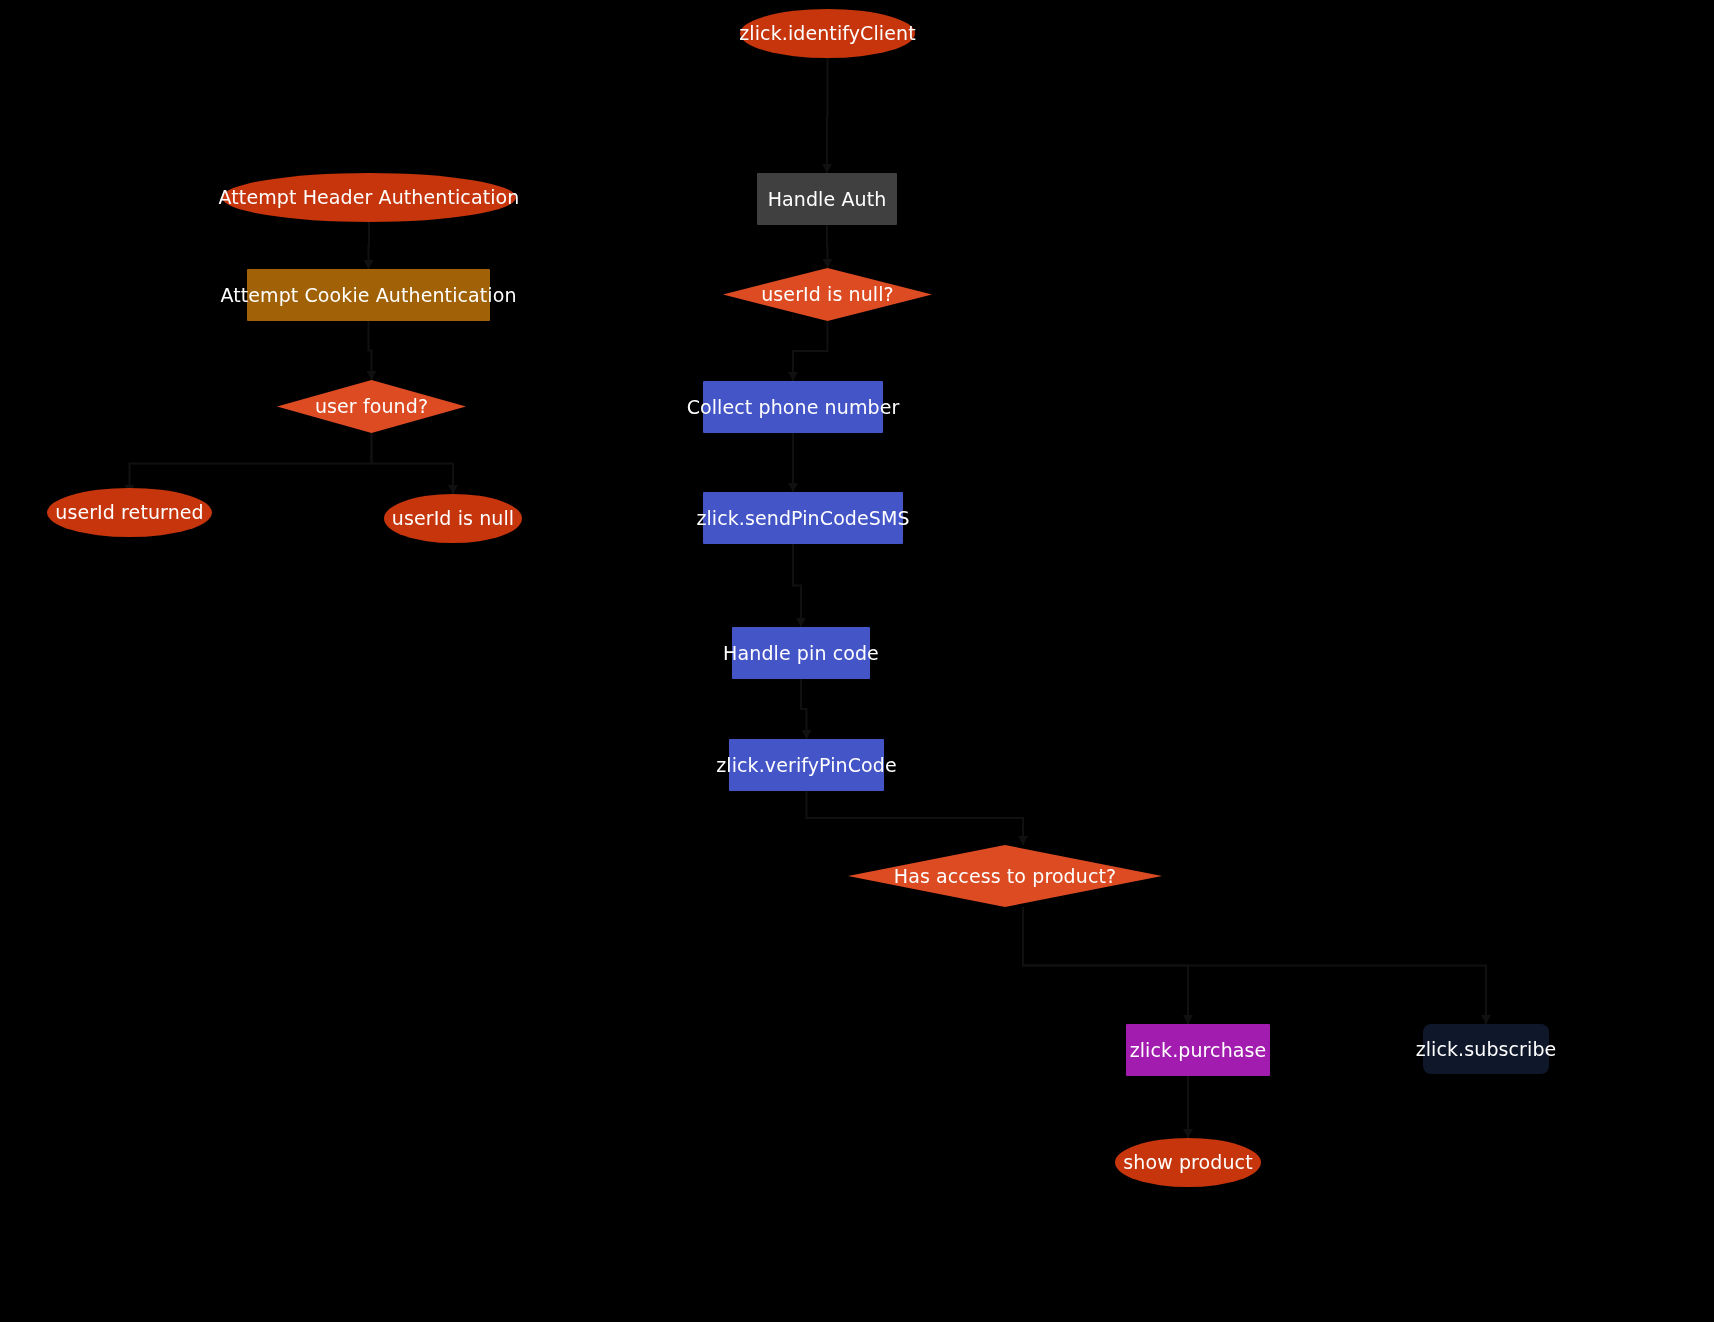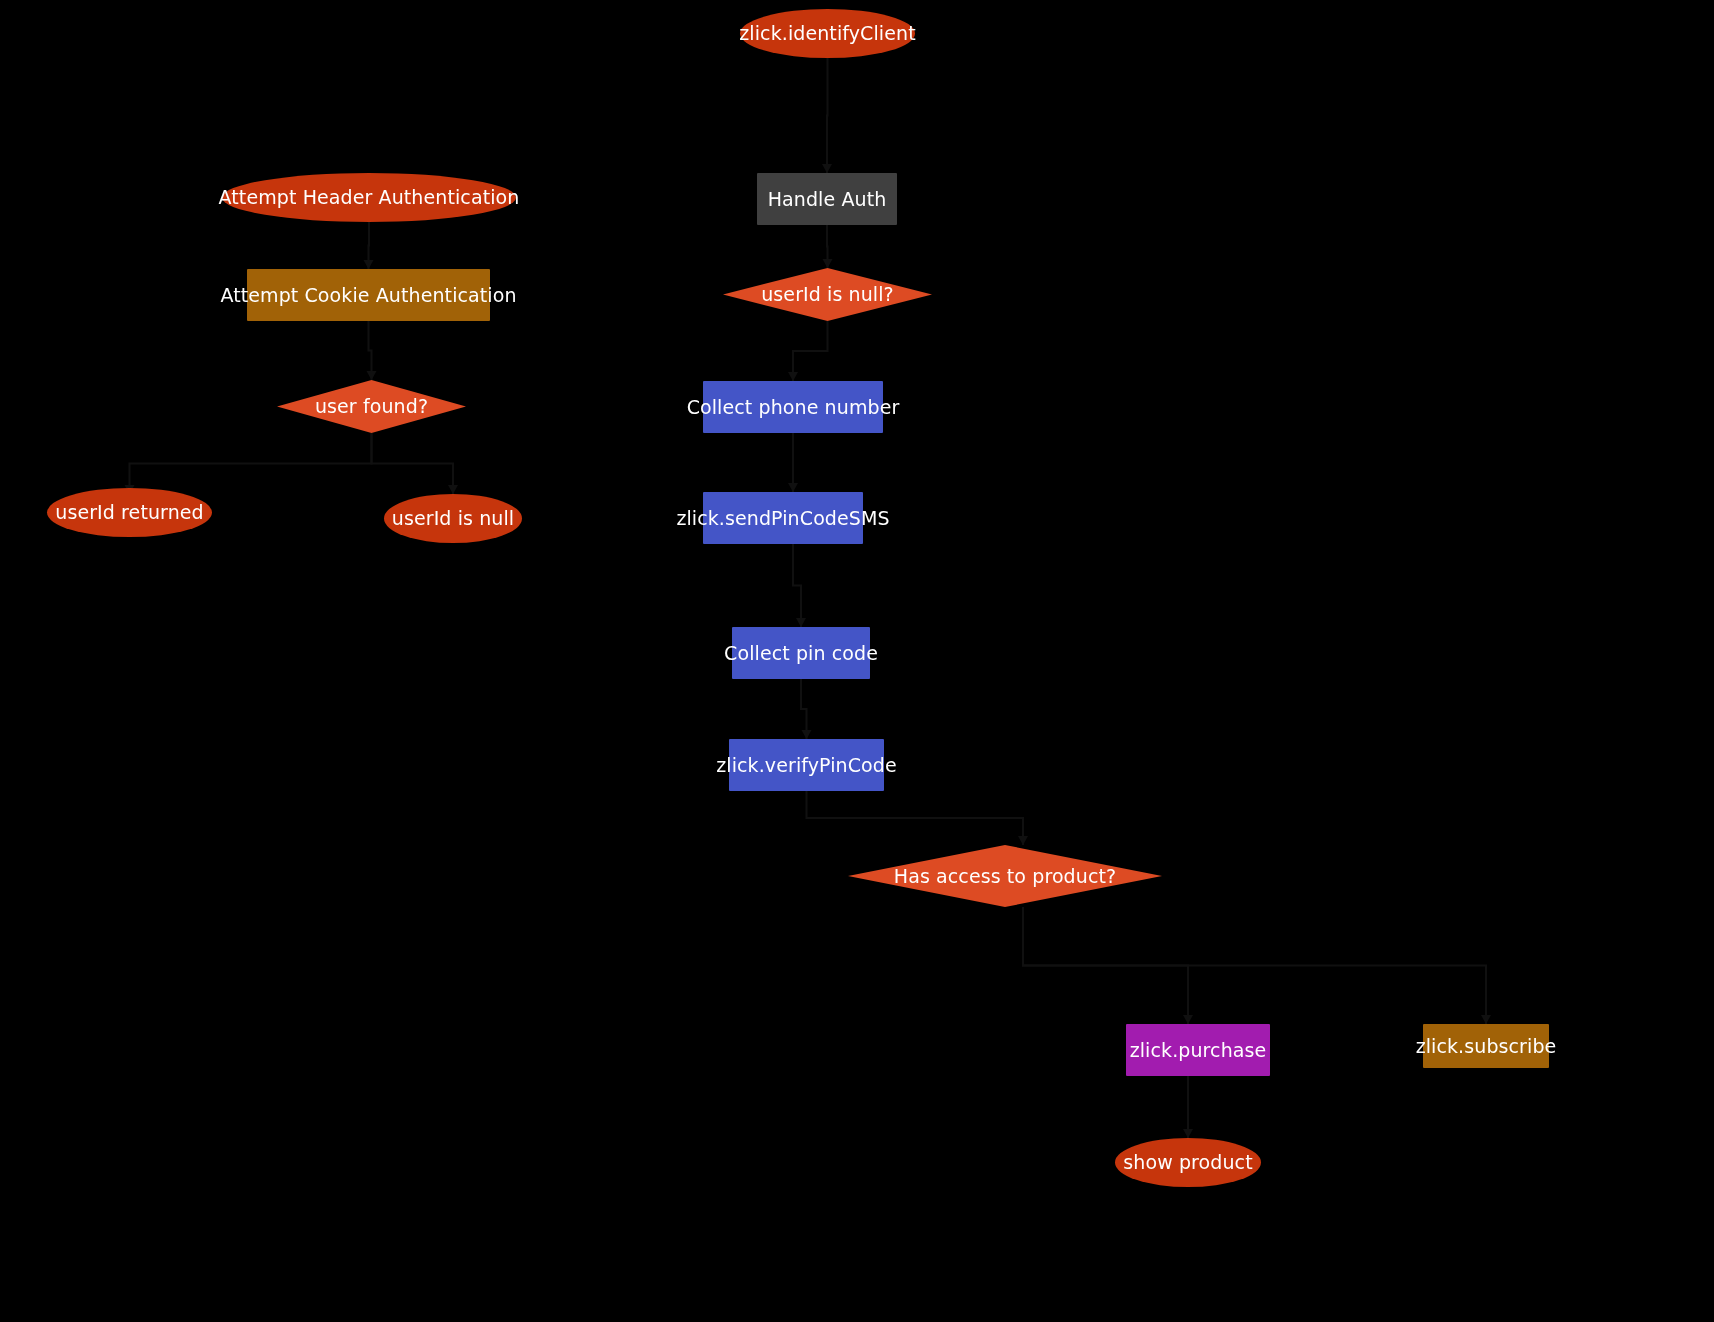--- a/index.html
+++ b/index.html
@@ -149,38 +149,38 @@
       </div>
       <div class="node rect" style="left: 703px; top: 381px; width: 180px; height: 52px; background: rgb(68, 85, 199); text-align: right;">
         <span class="node-label">Collect phone number</span>
       </div>
       <div class="node ellipse" style="left: 47px; top: 488px; width: 165px; height: 49px; background: rgb(198, 53, 12);">
         <span class="node-label">userId returned</span>
       </div>
       <div class="node ellipse" style="left: 384px; top: 494px; width: 138px; height: 49px; background: rgb(198, 53, 12);">
         <span class="node-label">userId is null</span>
       </div>
-      <div class="node rect" style="left: 703px; top: 492px; width: 160px; height: 52px; background: rgb(68, 85, 199);">
+      <div class="node rect" style="left: 703px; top: 492px; width: 200px; height: 52px; background: rgb(68, 85, 199);">
         <span class="node-label">zlick.sendPinCodeSMS</span>
       </div>
       <div class="node rect" style="left: 732px; top: 627px; width: 138px; height: 52px; background: rgb(68, 85, 199);">
-        <span class="node-label">Collect pin code</span>
+        <span class="node-label">Handle pin code</span>
       </div>
       <div class="node rect" style="left: 729px; top: 739px; width: 155px; height: 52px; background: rgb(68, 85, 199);">
         <span class="node-label">zlick.verifyPinCode</span>
       </div>
       <div class="node diamond" style="left: 848px; top: 845px; width: 314px; height: 62px;">
         <svg class="dshape" viewBox="0 0 314 62" preserveAspectRatio="none">
           <polygon points="157,0 314,31 157,62 0,31" fill="#dd4b23"></polygon>
         </svg>
         <span class="dlabel node-label">Has access to product?</span>
       </div>
       <div class="node rect" style="left: 1126px; top: 1024px; width: 144px; height: 52px; background: #a21caf;">
         <span class="node-label">zlick.purchase</span>
       </div>
-      <div class="node rect" style="left: 1423px; top: 1024px; width: 126px; height: 44px; background: #a16207;">
+      <div class="node rect" style="left: 1423px; top: 1024px; width: 126px; height: 50px; background: #0f172a; border-radius: 8px;">
         <span class="node-label">zlick.subscribe</span>
       </div>
       <div class="node ellipse" style="left: 1115px; top: 1138px; width: 146px; height: 49px; background: rgb(198, 53, 12);">
         <span class="node-label">show product</span>
       </div>
     </div>
 </div>
 
 </body></html>

